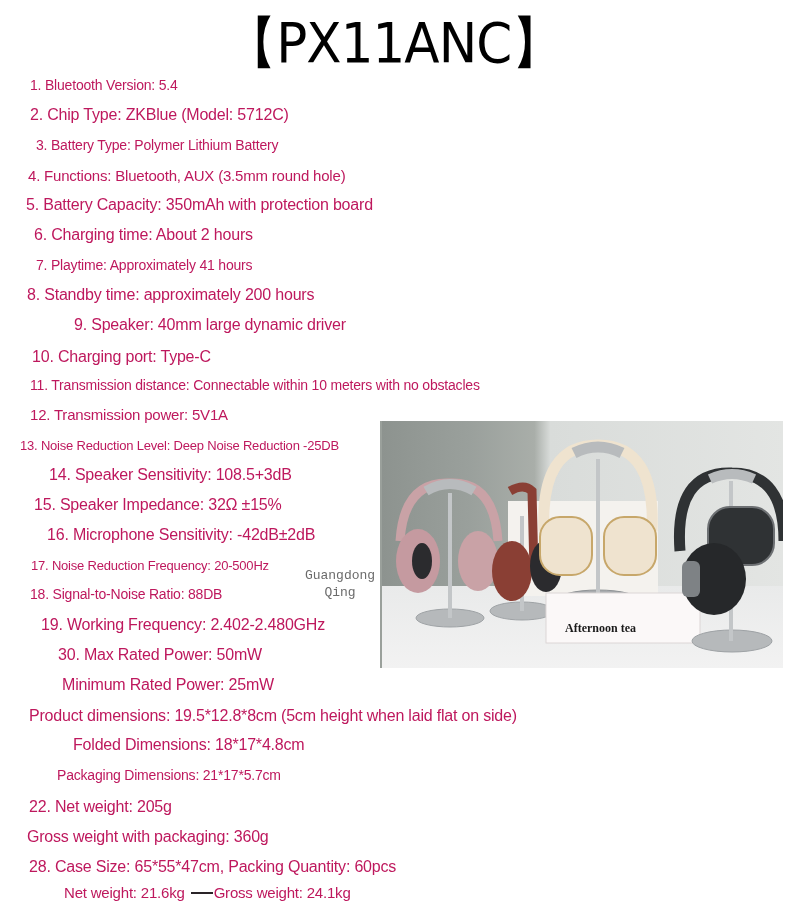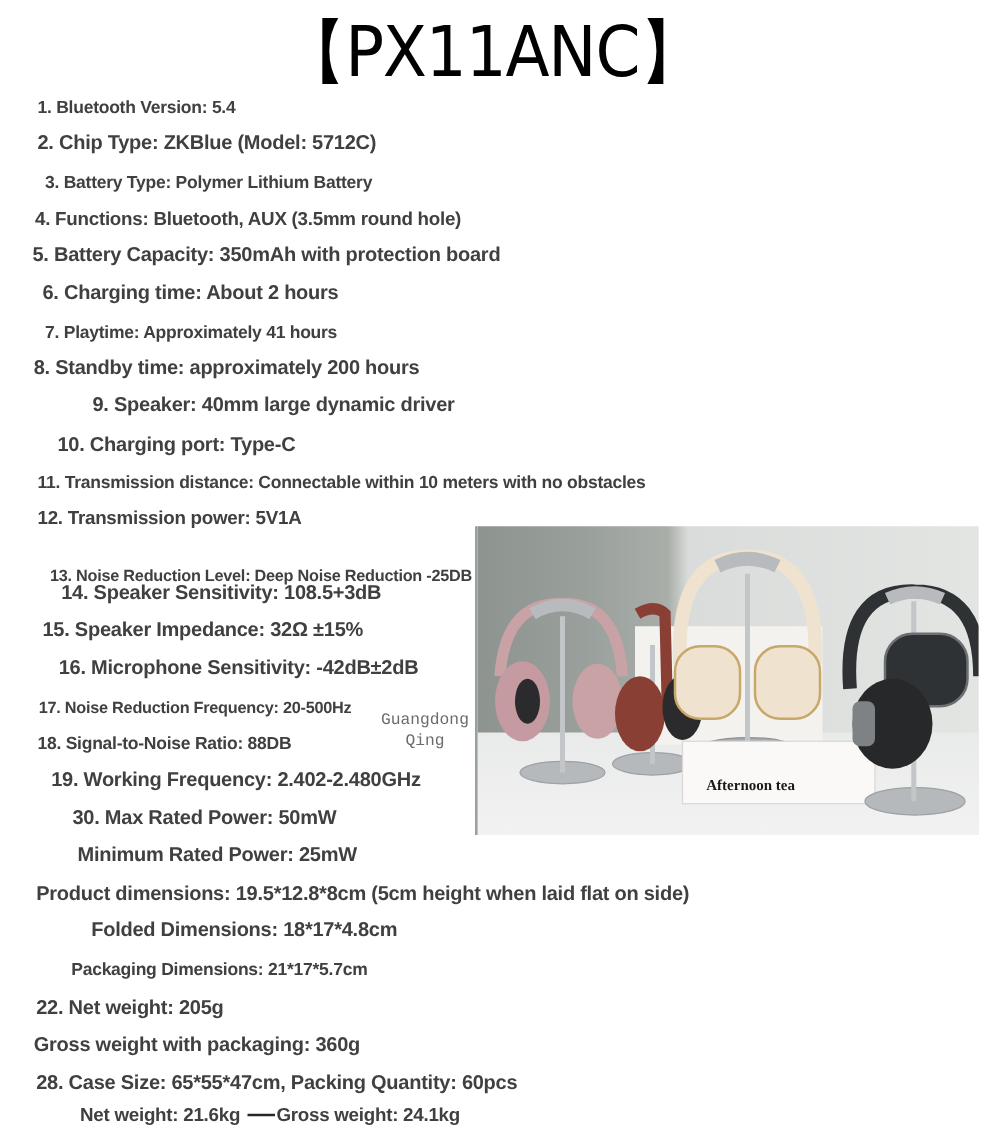--- a/index.html
+++ b/index.html
@@ -9,21 +9,21 @@
       font-family: "Liberation Sans", "DejaVu Sans", sans-serif;
       color: #231f24;
     }
     .title {
       position: absolute; left: 0; top: 8px; width: 856px; text-align: center;
       font-family: "DejaVu Sans", sans-serif; font-size: 56px; font-weight: normal;
       letter-spacing: -1px; color: #000; line-height: 70px;
       transform: scaleX(0.92); transform-origin: left top;
     }
     .spec {
-      position: absolute; white-space: nowrap; font-weight: bold; color: #404040;
+      position: absolute; white-space: nowrap; font-weight: normal; color: #be185d;
       line-height: 1;
       letter-spacing: -0.2px;
     }
     .s14 { font-size: 14px; }
     .s15 { font-size: 15px; }
     .s16 { font-size: 16px; }
     .s13 { font-size: 13px; }
     .dash {
       display: inline-block; width: 22px; height: 2px; background: #2a2428;
       vertical-align: middle; margin: 0 1px 0 6px; position: relative; top: -1px;
@@ -51,24 +51,24 @@
 
 <div class="spec s14" style="left:30px;top:78px;">1. Bluetooth Version: 5.4</div>
 <div class="spec s16" style="left:30px;top:107px;">2. Chip Type: ZKBlue (Model: 5712C)</div>
 <div class="spec s14" style="left:36px;top:138px;">3. Battery Type: Polymer Lithium Battery</div>
 <div class="spec s15" style="left:28px;top:168px;">4. Functions: Bluetooth, AUX (3.5mm round hole)</div>
 <div class="spec s16" style="left:26px;top:197px;">5. Battery Capacity: 350mAh with protection board</div>
 <div class="spec s16" style="left:34px;top:227px;">6. Charging time: About 2 hours</div>
 <div class="spec s14" style="left:36px;top:258px;">7. Playtime: Approximately 41 hours</div>
 <div class="spec s16" style="left:27px;top:287px;">8. Standby time: approximately 200 hours</div>
 <div class="spec s16" style="left:26px;top:317px;margin-left:48px;">9. Speaker: 40mm large dynamic driver</div>
-<div class="spec s16" style="left:46px;top:349px;text-align:center;">10. Charging port: Type-C</div>
+<div class="spec s16" style="left:32px;top:349px;text-align:center;">10. Charging port: Type-C</div>
 <div class="spec s14" style="left:30px;top:378px;">11. Transmission distance: Connectable within 10 meters with no obstacles</div>
 <div class="spec s15" style="left:30px;top:407px;">12. Transmission power: 5V1A</div>
-<div class="spec s13" style="left:20px;top:454px;margin-left:20px;">13. Noise Reduction Level: Deep Noise Reduction -25DB</div>
+<div class="spec s13" style="left:20px;top:439px;">13. Noise Reduction Level: Deep Noise Reduction -25DB</div>
 <div class="spec s16" style="left:49px;top:467px;">14. Speaker Sensitivity: 108.5+3dB</div>
 <div class="spec s16" style="left:34px;top:497px;">15. Speaker Impedance: 32Ω ±15%</div>
 <div class="spec s16" style="left:47px;top:527px;">16. Microphone Sensitivity: -42dB±2dB</div>
 <div class="spec s13" style="left:31px;top:559px;">17. Noise Reduction Frequency: 20-500Hz</div>
 <div class="spec s14" style="left:30px;top:587px;">18. Signal-to-Noise Ratio: 88DB</div>
 <div class="spec s16" style="left:41px;top:617px;">19. Working Frequency: 2.402-2.480GHz</div>
 <div class="spec s16" style="left:58px;top:647px;">30. Max Rated Power: 50mW</div>
 <div class="spec s16" style="left:62px;top:677px;">Minimum Rated Power: 25mW</div>
 <div class="spec s16" style="left:29px;top:708px;">Product dimensions: 19.5*12.8*8cm (5cm height when laid flat on side)</div>
 <div class="spec s16" style="left:73px;top:737px;">Folded Dimensions: 18*17*4.8cm</div>

